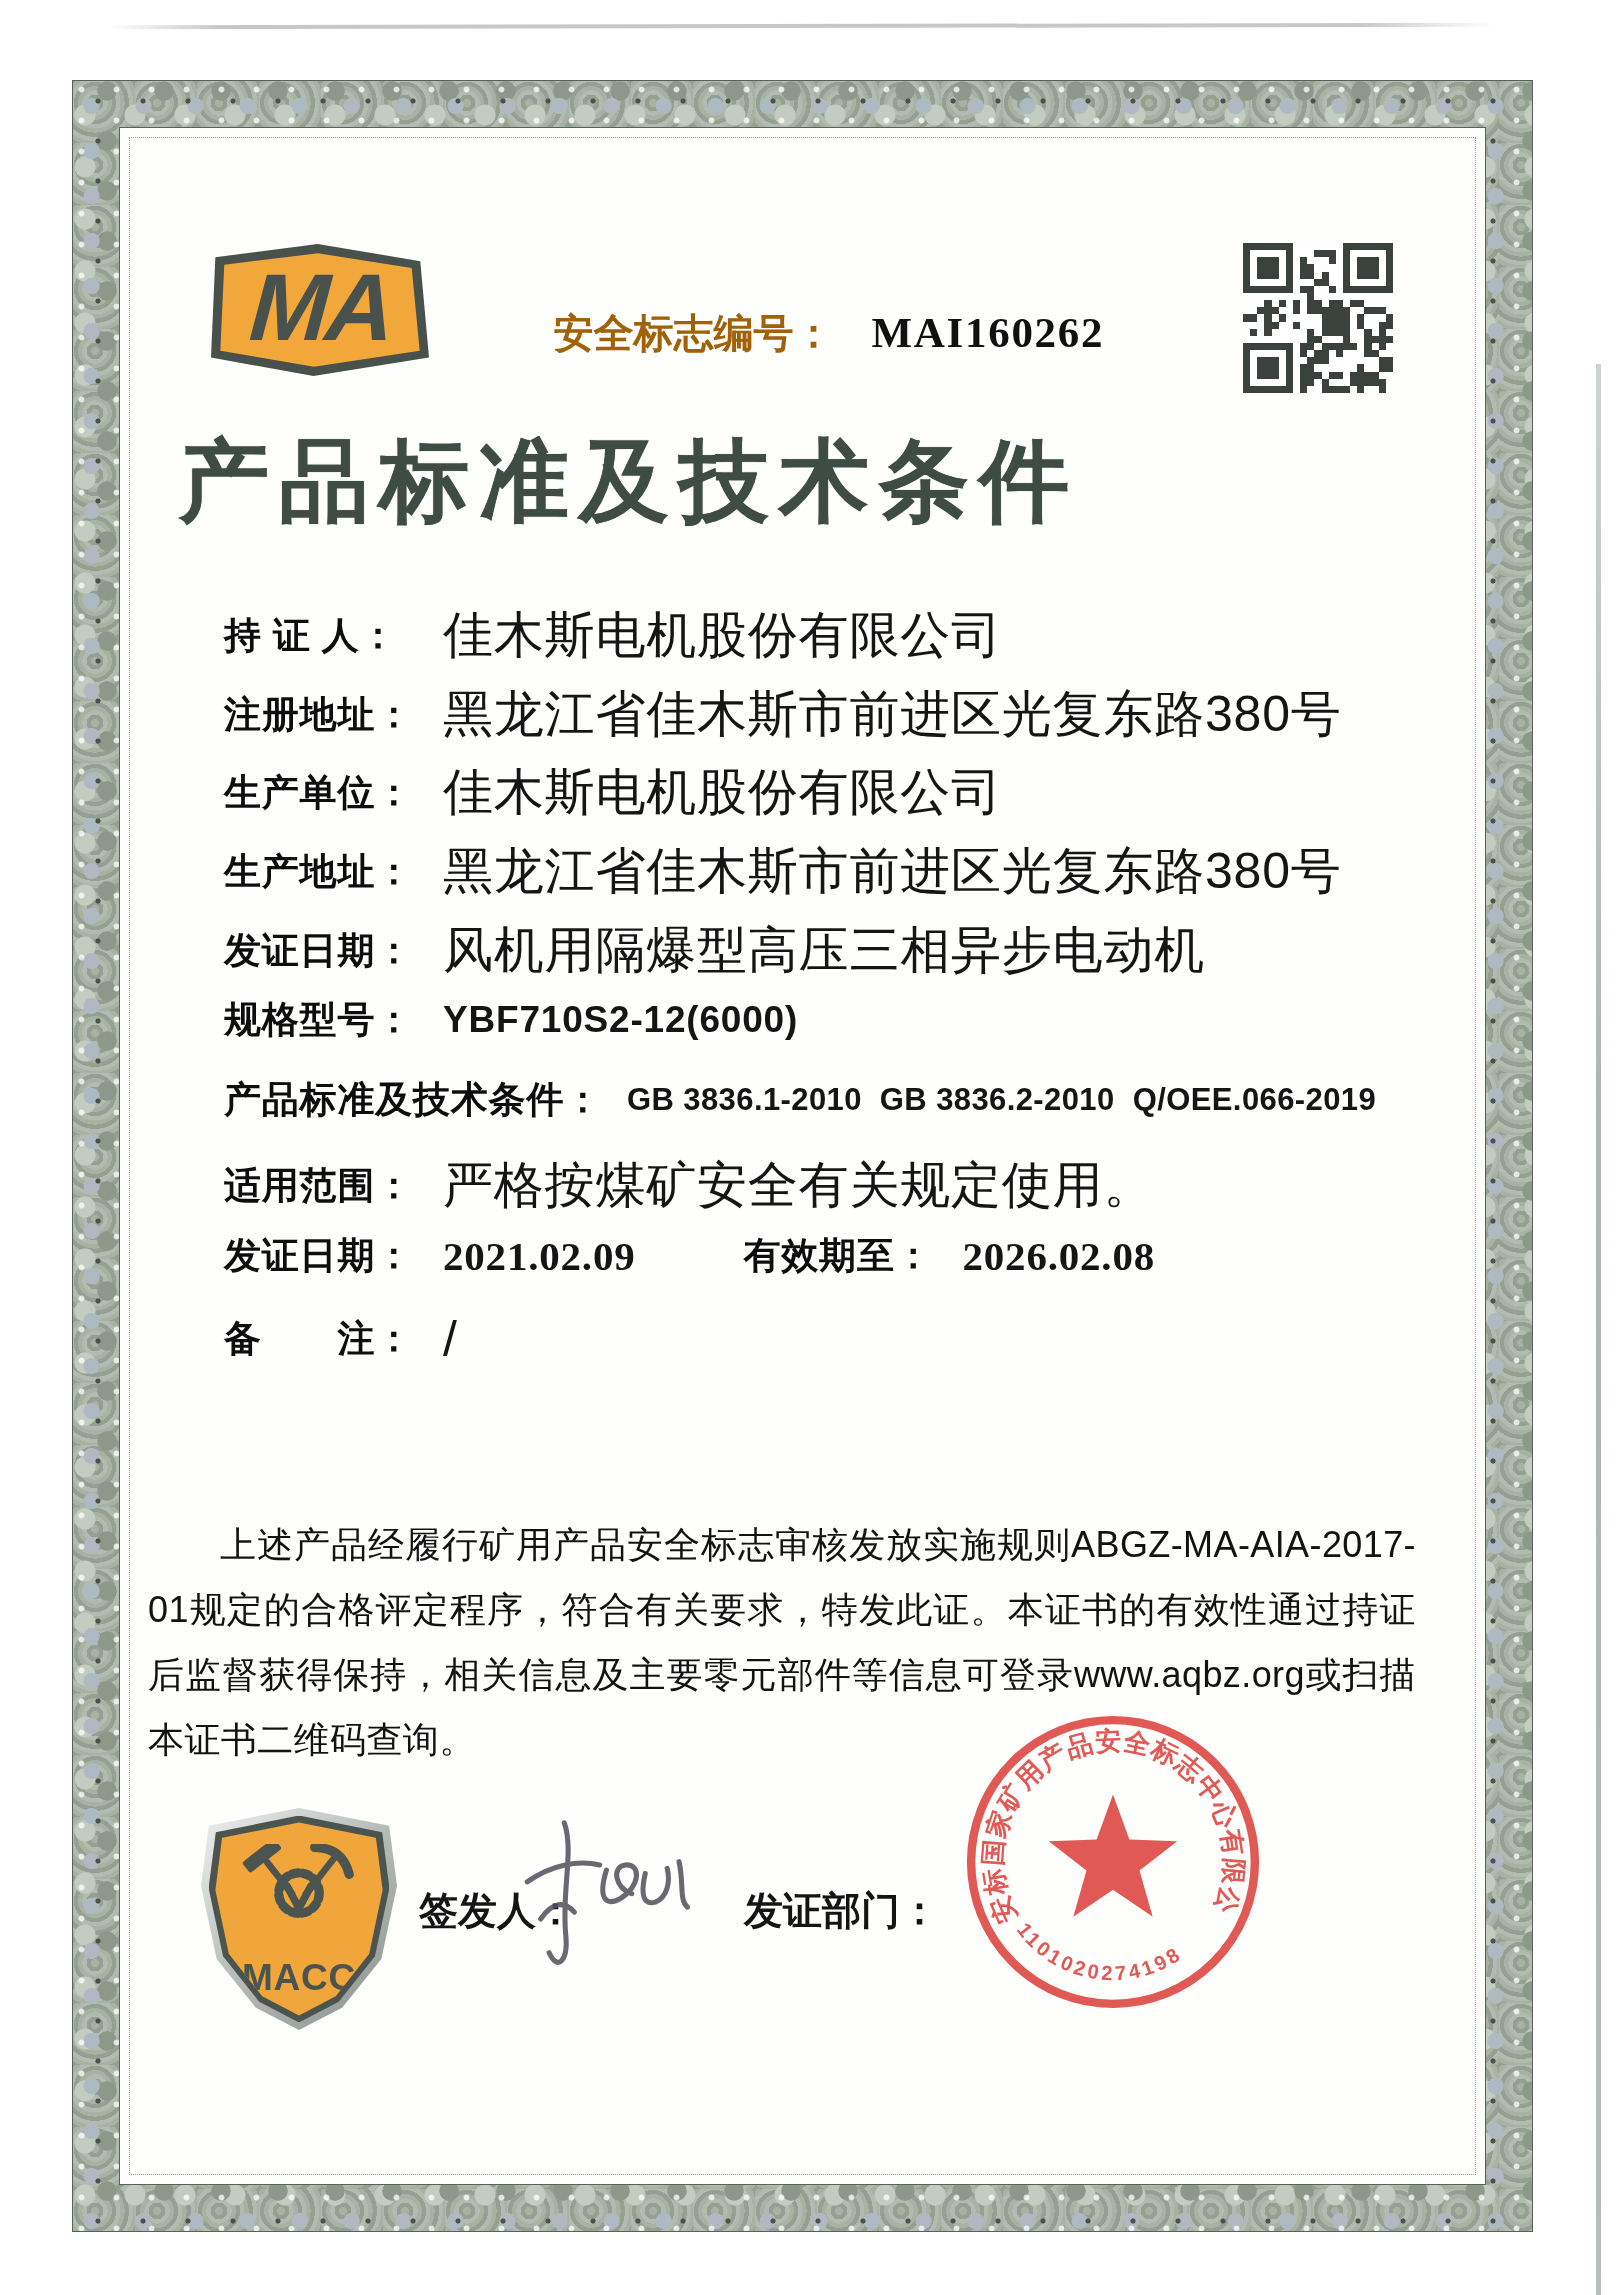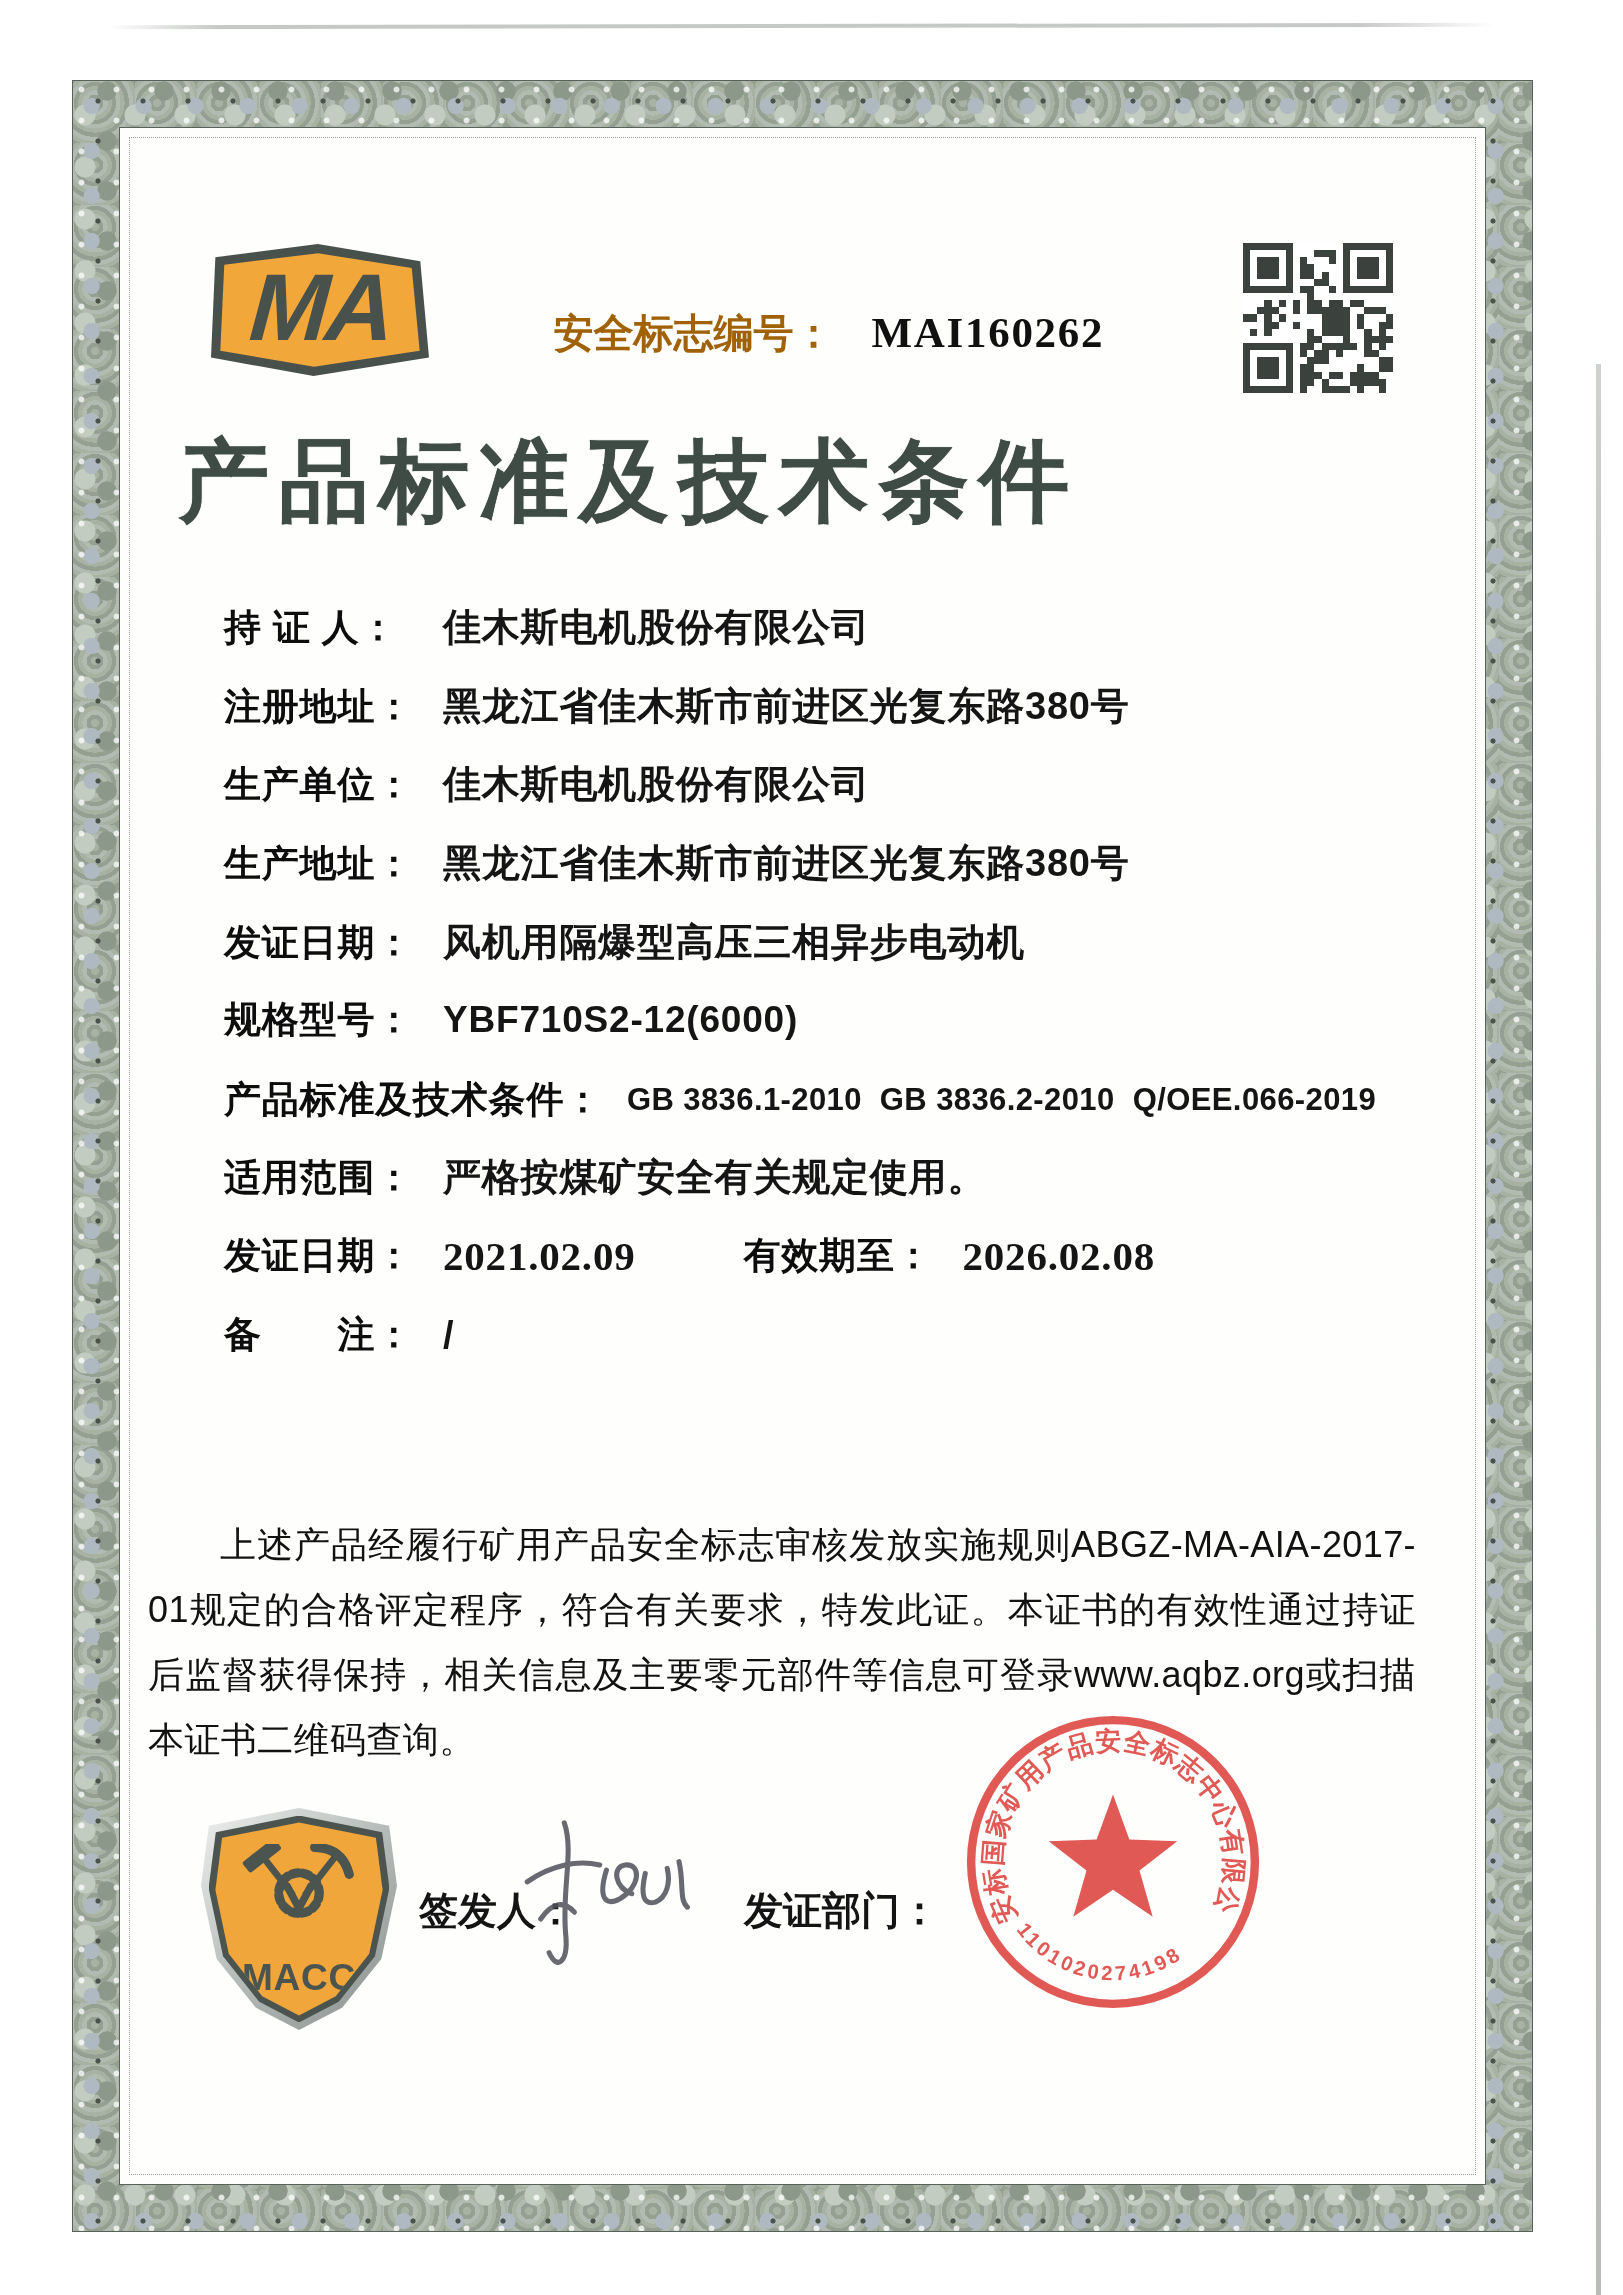--- a/index.html
+++ b/index.html
@@ -49,21 +49,21 @@
   .qr{position:absolute;left:1243px;top:243px;width:150px;height:150px;background:#fff;}
 
   
   .title{position:absolute;left:179px;top:421px;width:1265px;
     font-family:"Liberation Serif",serif;font-weight:bold;font-size:90px;letter-spacing:10px;
     color:#3f4b45;white-space:nowrap;text-shadow:0 0 0.8px #3f4b45;}
 
   
   .row{position:absolute;left:224px;display:flex;align-items:center;white-space:pre;}
   .lbl{font-size:37px;font-weight:bold;color:#0d0d0d;letter-spacing:0.8px;}
-  .val{font-size:38px;font-weight:700;color:#151515;margin-left:30px;letter-spacing:0.8px;}
+  .val{font-size:50px;font-weight:400;color:#151515;margin-left:30px;letter-spacing:0.8px;}
   .val.model{font-weight:700;font-size:37px;}
   .val.std{font-size:31px;font-weight:700;margin-left:25px;letter-spacing:0.4px;}
   .val.date{font-family:"Liberation Serif",serif;font-size:41px;font-weight:600;letter-spacing:0.8px;}
   .lbl2{margin-left:108px;}
   .w4{display:inline-block;min-width:189px;}
 
   
   .notice{position:absolute;left:148px;top:1512px;width:1268px;
     font-size:36px;line-height:65px;font-weight:500;color:#121212;
     text-align:justify;text-indent:2em;letter-spacing:0.4px;}

